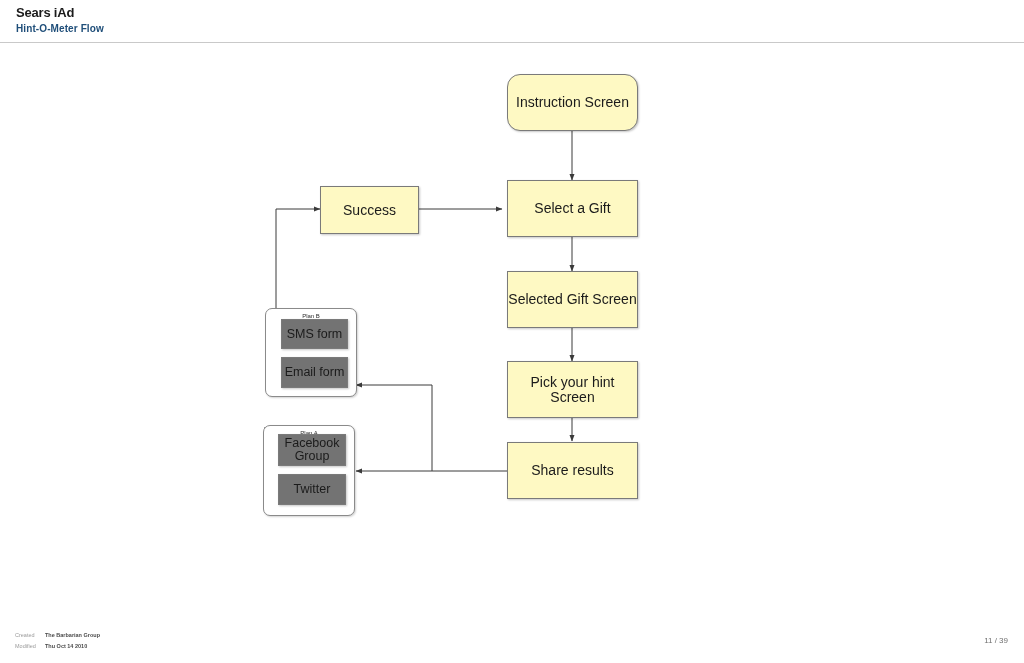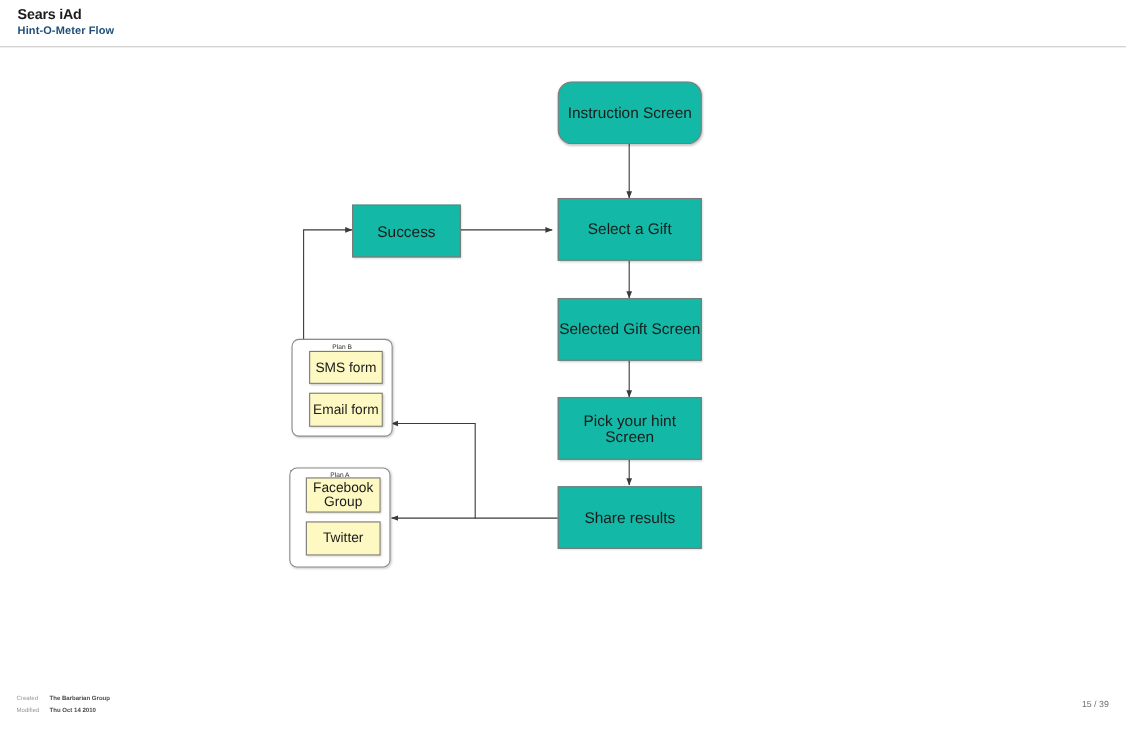--- a/index.html
+++ b/index.html
@@ -80,21 +80,21 @@
     position: absolute;
     left: 0; top: 0;
     width: 1024px;
     height: 600px;
   }
 
   
   .node {
     position: absolute;
     box-sizing: border-box;
-    background: #14b8a6;
+    background: #fef9c3;
     border: 1px solid #7a7a7a;
     box-shadow: 1px 1px 2px rgba(0,0,0,0.22);
     display: flex;
     align-items: center;
     justify-content: center;
     color: #1b1b1b;
   }
   .node.rounded { border-radius: 13px; }
   .node .label {
     font-size: 14px;
@@ -116,21 +116,21 @@
     left: 0;
     top: 4px;
     width: 100%;
     text-align: center;
     font-size: 6px;
     color: #2b2b2b;
   }
   .subnode {
     position: absolute;
     box-sizing: border-box;
-    background: #fef9c3;
+    background: #737373;
     border: 1px solid #7a7a7a;
     box-shadow: 1px 1px 2px rgba(0,0,0,0.22);
     display: flex;
     align-items: center;
     justify-content: center;
   }
   .subnode .label {
     font-size: 12.5px;
     text-align: center;
     line-height: 13px;
@@ -223,13 +223,13 @@
 </div>
 
 <div id="footer-meta">
   <div class="row">
     <span class="lbl">Created</span><span class="val">The Barbarian Group</span>
   </div>
   <div class="row">
     <span class="lbl">Modified</span><span class="val">Thu Oct 14 2010</span>
   </div>
 </div>
-<div id="page-num">15 / 39</div>
+<div id="page-num">11 / 39</div>
 
 </body></html>

